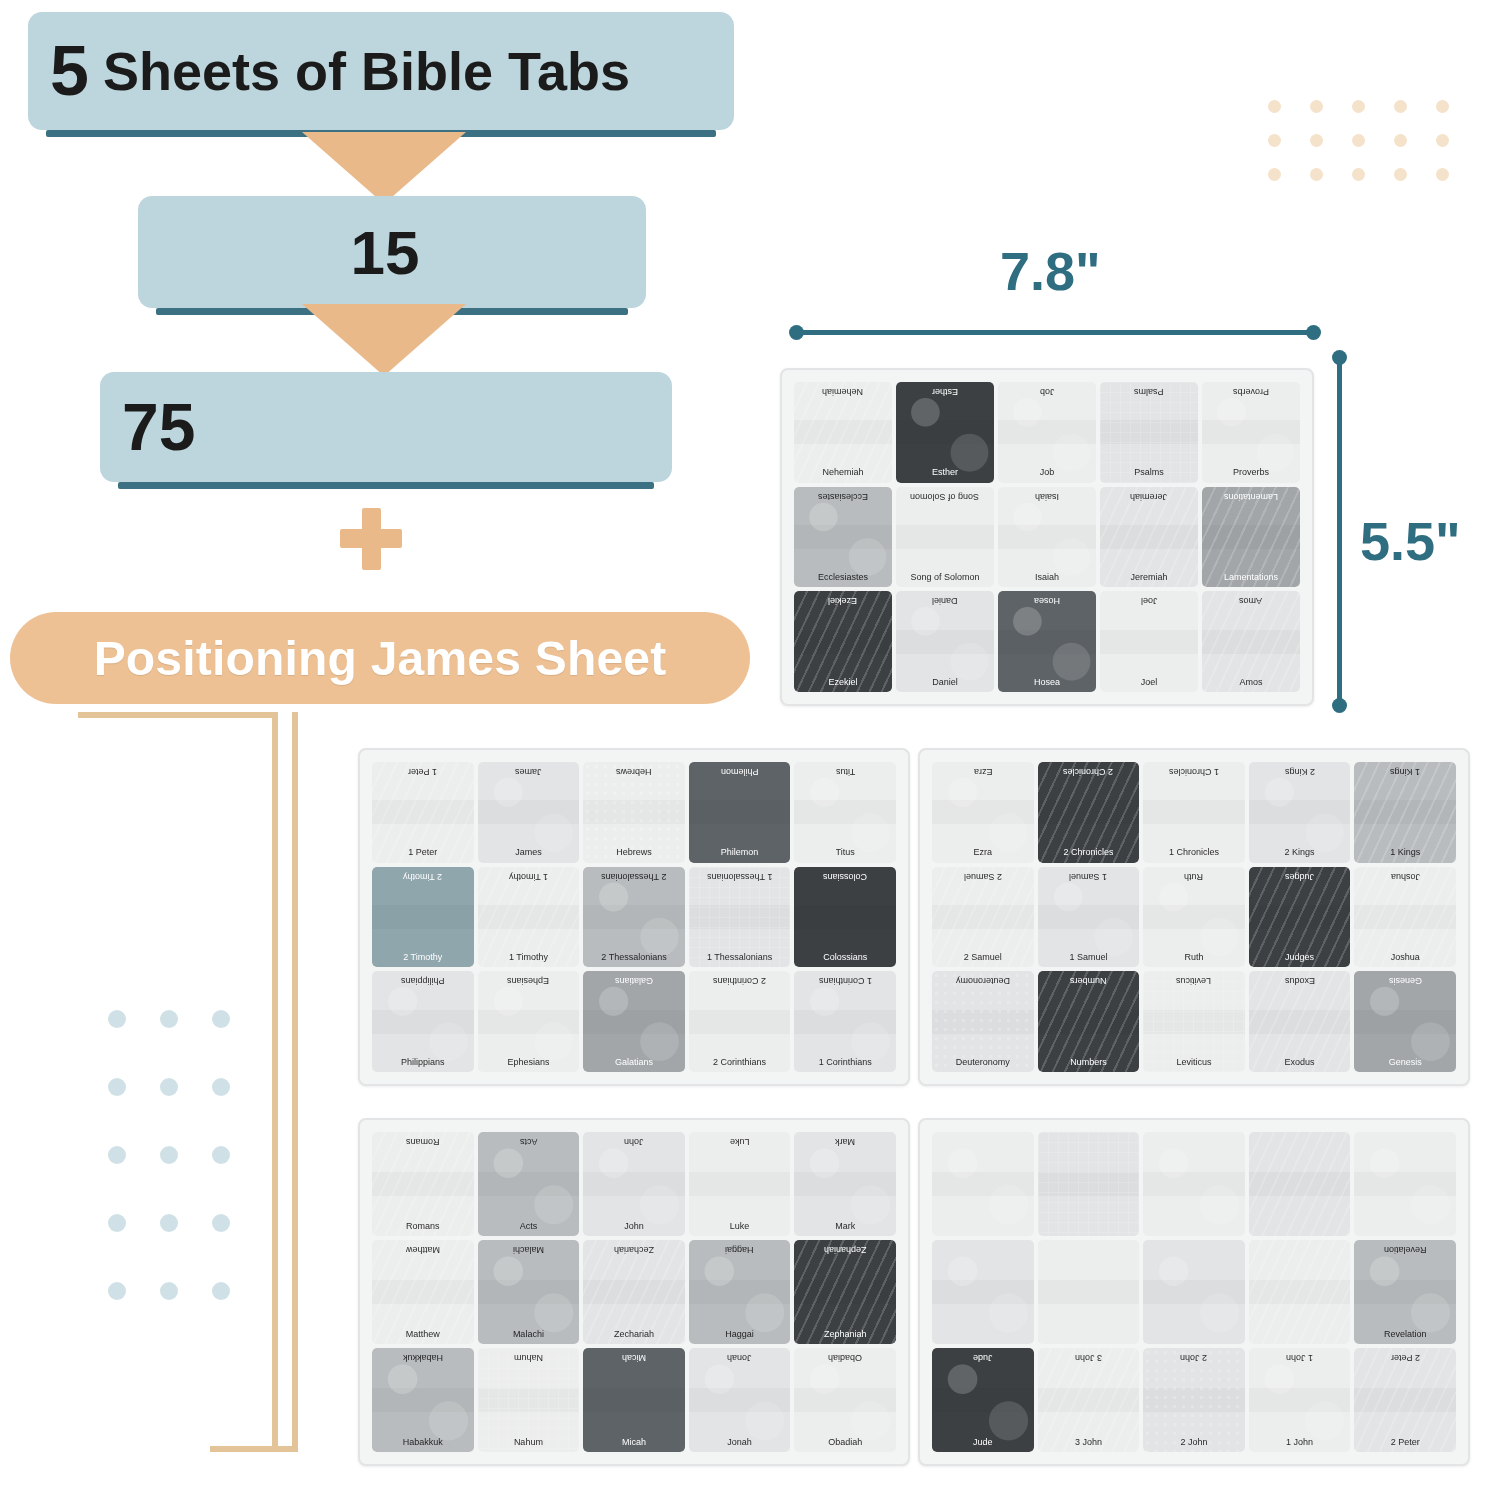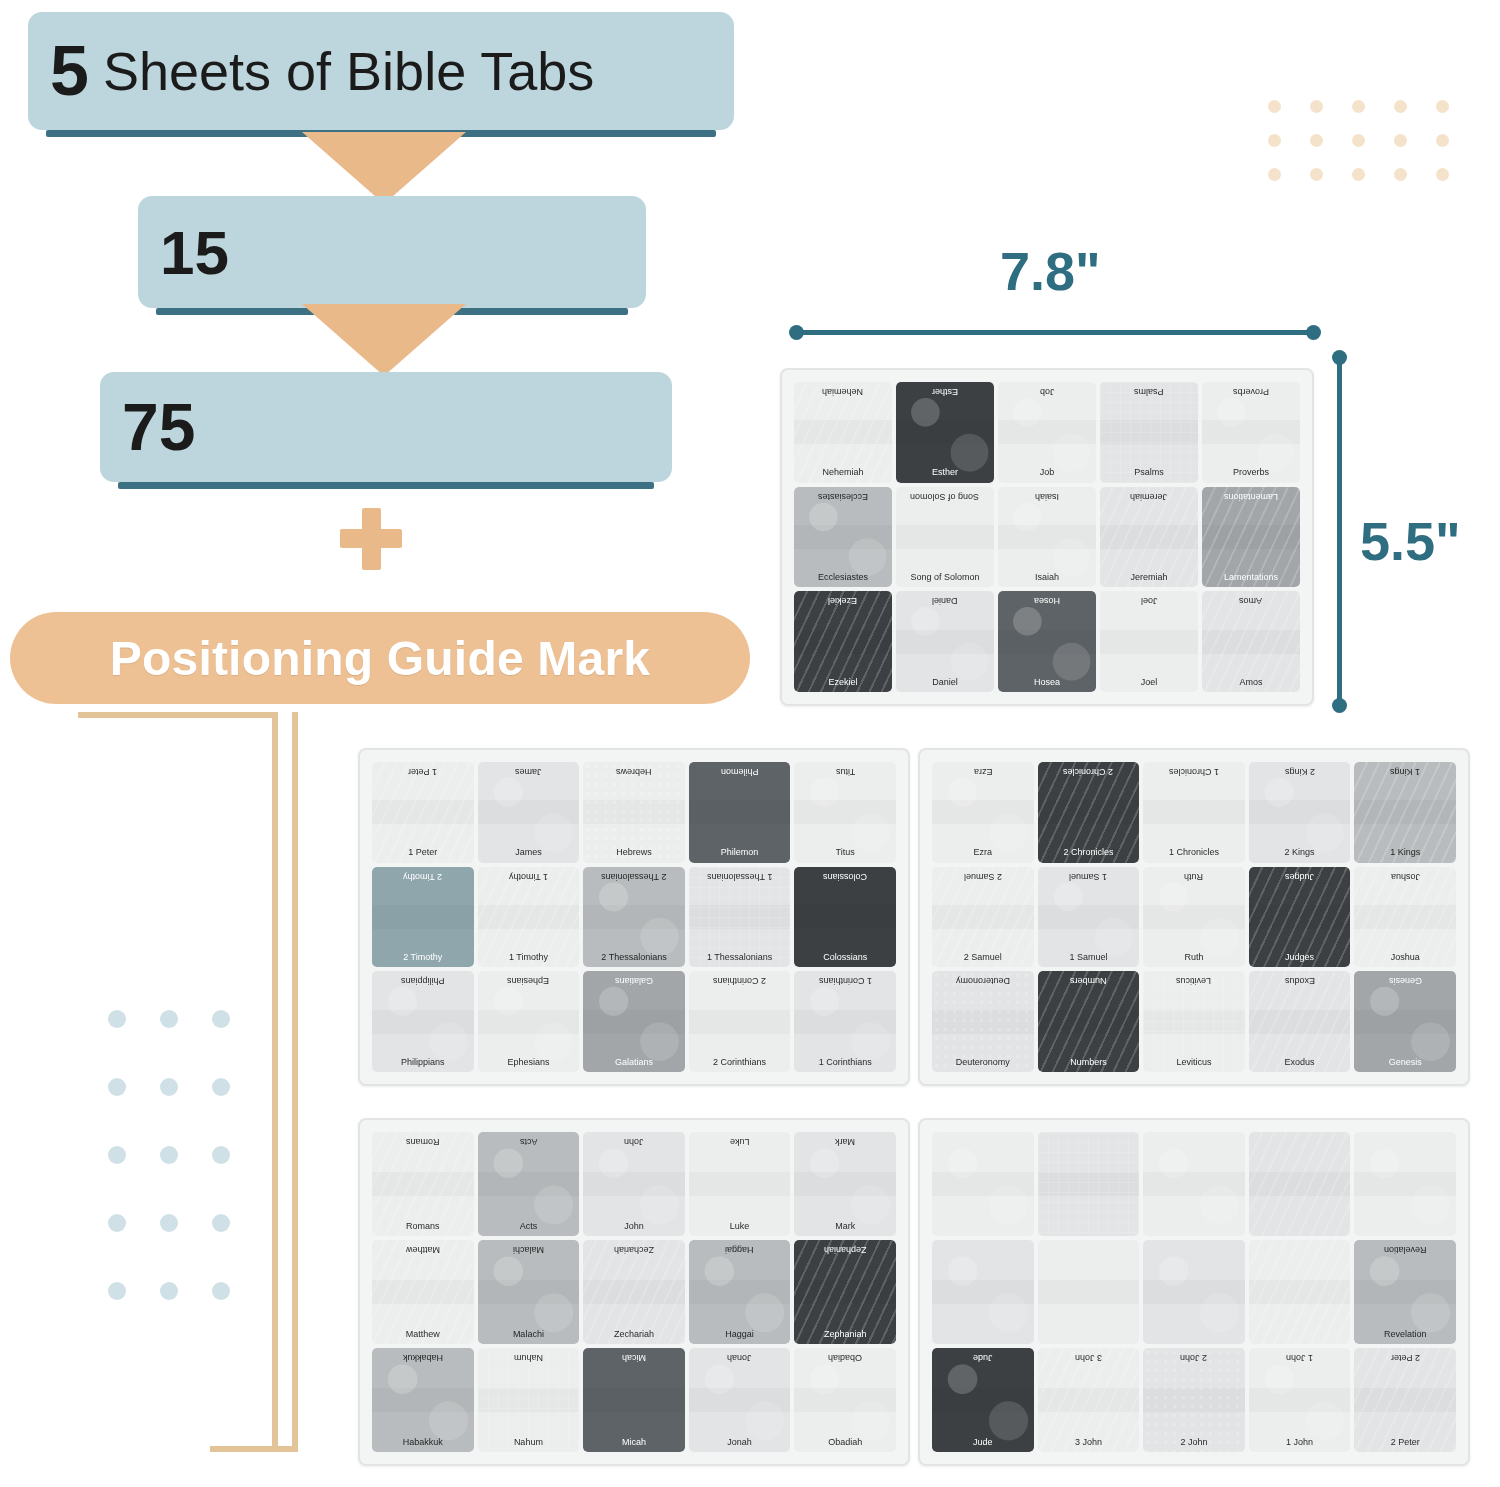--- a/index.html
+++ b/index.html
@@ -19,33 +19,33 @@
     position:absolute;
     background:#bdd6dd;
     border-radius:14px;
     display:flex; align-items:center;
     color:#1b1b1b;
     font-weight:400;
     white-space:nowrap;
     padding:0 22px;
   }
   .banner .num { font-weight:800; margin-right:14px; }
-  .banner .txt { font-weight:400; }
+  .banner .txt { font-weight:700; }
   .banner::after {
     content:"";
     position:absolute;
     left:18px; right:18px; bottom:-7px;
     height:7px;
     background:#3b7182;
     border-radius:2px;
   }
 
   #banner1 { left:28px;  top:12px;  width:706px; height:118px; font-size:54px; }
   #banner1 .num { font-size:70px; }
-  #banner2 { left:138px; top:196px; width:508px; height:112px; font-size:47px; }
+  #banner2 { left:138px; top:196px; width:508px; height:112px; font-size:47px;justify-content:center; }
   #banner2 .num { font-size:62px; }
   #banner3 { left:100px; top:372px; width:572px; height:110px; font-size:50px;gap:18px; }
   #banner3 .num { font-size:66px; }
 
   .arrow {
     position:absolute;
     width:0; height:0;
     border-left:82px solid transparent;
     border-right:82px solid transparent;
     border-top:72px solid #eab98a;
@@ -230,21 +230,21 @@
   </div>
 
   <div class="arrow" id="arrow2"></div>
 
   <div class="banner" id="banner3">
     <span class="num">75</span>
   </div>
 
   <div class="plus"></div>
 
-  <div id="guide-pill">Positioning Guide Mark</div>
+  <div id="guide-pill">Positioning James Sheet</div>
 </div>
 
 <div class="guide-line" id="gl-h1"></div>
 <div class="guide-line" id="gl-v1"></div>
 <div class="guide-line" id="gl-v2"></div>
 <div class="guide-line" id="gl-h2"></div>
 
 <div class="dots" id="dots-top">
   <i></i>
     <i></i>

